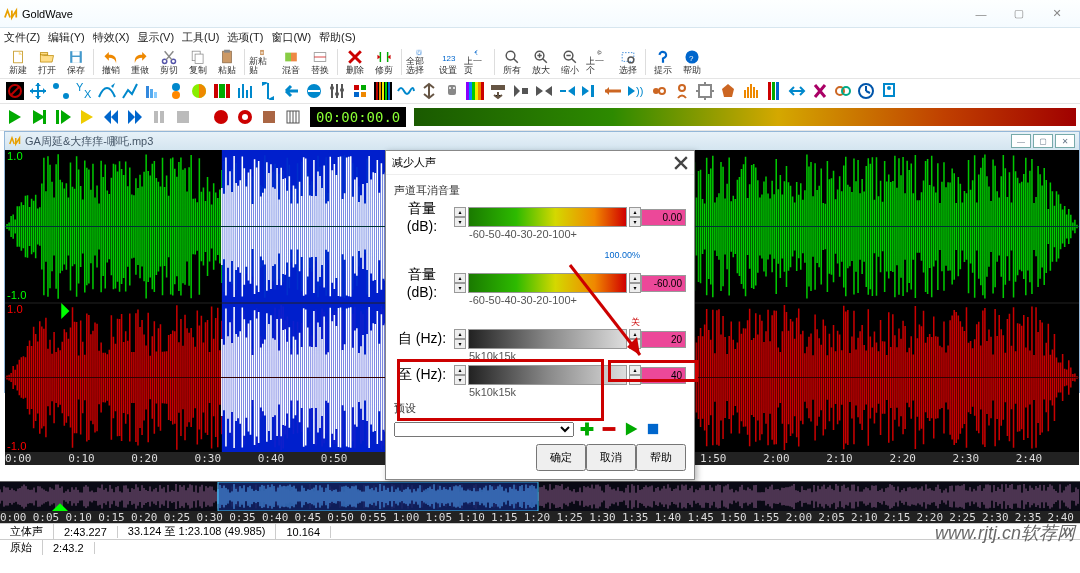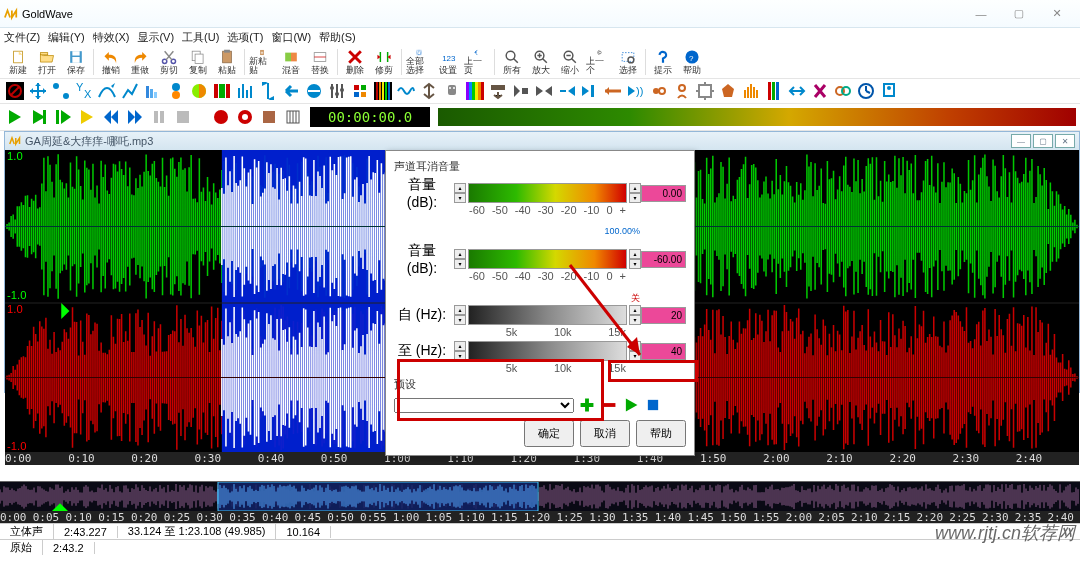--- a/index.html
+++ b/index.html
@@ -15,21 +15,21 @@
 .tb .btn{width:28px;height:28px;display:flex;flex-direction:column;align-items:center;justify-content:center;border:1px solid transparent}
 .tb .btn svg{width:22px;height:22px}
 .tb .btn .lbl{font-size:9px;color:#333;margin-top:1px;line-height:1}
 .tb .sep{width:1px;height:26px;background:#ddd;margin:0 2px}
 .tb2{display:flex;align-items:center;padding:1px 4px;border-bottom:1px solid #e5e5e5;gap:1px}
 .tb2 .i{width:22px;height:22px;display:flex;align-items:center;justify-content:center}
 .tb2 .i svg{width:18px;height:18px}
 .tb3{display:flex;align-items:center;padding:2px 4px;border-bottom:1px solid #e5e5e5;gap:2px}
 .tb3 .i{width:22px;height:22px;display:flex;align-items:center;justify-content:center}
 .tb3 .i svg{width:18px;height:18px}
-.tb3 .time{background:#000;color:#8aff34;font-family:"Consolas",monospace;font-size:14px;padding:2px 18px;margin-left:4px}
+.tb3 .time{background:#000;color:#8aff34;font-family:"Consolas",monospace;font-size:14px;padding:2px 6px;margin-left:4px}
 .tb3 .gradbar{flex:1;height:18px;background:linear-gradient(90deg,#1a5a00,#2d8a00 30%,#d4a800 55%,#c04000 80%,#a00000);margin-left:6px}
 .docarea{position:relative;height:350px;background:#fff;padding:2px}
 .docwin{position:absolute;left:4px;top:0;right:0;height:262px;border:1px solid #94b7d8;background:#404040}
 .dochdr{height:18px;background:linear-gradient(#e7f1f8,#d4e5f0);display:flex;align-items:center;padding:0 4px}
 .dochdr .spacer{flex:1}
 .dochdr .wb{width:20px;height:14px;border:1px solid #7aa;background:#fff;margin-left:2px;display:flex;align-items:center;justify-content:center;font-size:8px;color:#678}
 .wavearea{position:relative;height:302px;background:#fff}
 .wavearea svg{width:100%;height:100%;display:block}
 .timeruler{height:13px;background:#222;color:#fff;font-size:8px;display:flex;align-items:center;overflow:hidden}
 .timeruler span{flex:1;text-align:left;color:#ddd;font-family:monospace}
@@ -46,27 +46,27 @@
 .dialog .body{padding:8px}
 .dialog .grp{margin-bottom:6px}
 .dialog .grplbl{font-size:11px;margin-bottom:2px;color:#333}
 .dialog .row{display:flex;align-items:center;margin-bottom:2px}
 .dialog .plbl{width:60px;text-align:center;padding-right:4px;font-size:14px}
 .dialog .spin{width:12px;height:20px;display:flex;flex-direction:column}
 .dialog .spin div{flex:1;border:1px solid #999;font-size:6px;text-align:center;background:#eee}
 .dialog .slider{flex:1;height:20px;position:relative;border:1px solid #999;margin:0 2px}
 .dialog .slider.vol{background:linear-gradient(90deg,#1a7a00,#2dba00 30%,#d4d800 55%,#f08800 80%,#d00000)}
 .dialog .slider.bw{background:linear-gradient(90deg,#222,#888 50%,#ddd)}
-.dialog .slider .rule{position:absolute;bottom:-14px;left:0;right:0;display:flex;justify-content:space-between;font-size:7px;color:#555;padding-top:4px}
+.dialog .slider .rule{position:absolute;bottom:-14px;left:0;right:0;display:flex;font-size:7px;color:#555;padding-top:4px}
 .dialog .val{width:45px;border:1px solid #999;background:#ec4899;padding:2px 3px;font-size:10px;text-align:right}
 .dialog .below{text-align:right;font-size:9px;color:#06c;margin-right:46px}
 .dialog .prbtns{display:flex;align-items:center;gap:4px;margin:4px 0}
 .dialog .prbtns select{width:180px;font-size:10px}
 .dialog .pbtn{width:18px;height:18px;display:flex;align-items:center;justify-content:center}
-.dialog .bot{display:flex;gap:6px;justify-content:flex-end;margin-top:4px}
+.dialog .bot{display:flex;justify-content:flex-end;margin-top:4px}
 .dialog .bot button{padding:4px 12px;font-size:11px}
 .redbox{position:absolute;border:3px solid #c00;z-index:120;pointer-events:none}
 .arrow{position:absolute;z-index:130;pointer-events:none}
 .wm{position:absolute;right:5px;bottom:28px;font-size:18px;color:rgba(40,40,40,.7);font-weight:500;z-index:999;font-style:italic}
 </style>
 </head>
 <body>
 
 <div class="titlebar">
   <span class="logo"><svg viewBox="0 0 16 16">
@@ -703,20 +703,27 @@
   <span>2:43.227</span>
   <span>33.124 至 1:23.108 (49.985)</span>
   <span>10.164</span>
 </div>
 <div class="status">
   <span>原始</span>
   <span>2:43.2</span>
 </div>
 
 <div class="dialog">
+  <div class="dlgtitle">
+    <span>减少人声</span>
+    <span class="spacer"></span>
+    <span class="close"><svg viewBox="0 0 12 12">
+          <path d="M1 1 L11 11 M11 1 L1 11" stroke="#444" stroke-width="2"></path>
+        </svg></span>
+  </div>
   <div class="body">
     <div class="grp">
       <div class="grplbl">声道耳消音量</div>
       <div class="row" style="margin-bottom:16px">
         <span class="plbl">音量 (dB):</span>
         <div class="spin">
             <div>▴</div>
             <div>▾</div>
           </div>
         <div class="slider vol">

